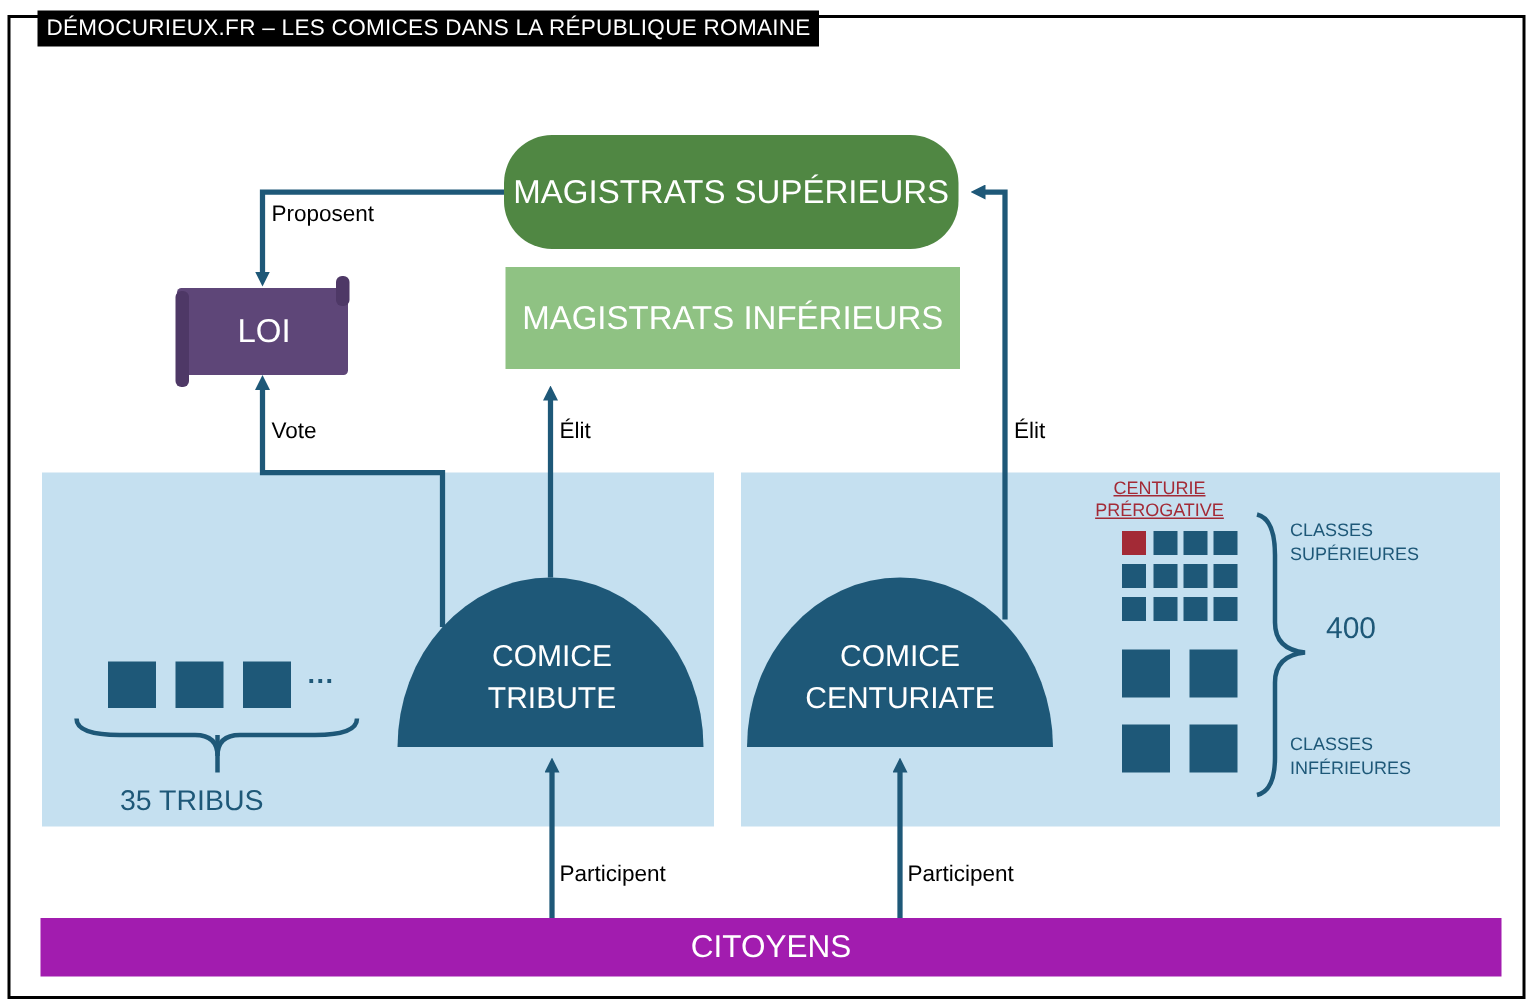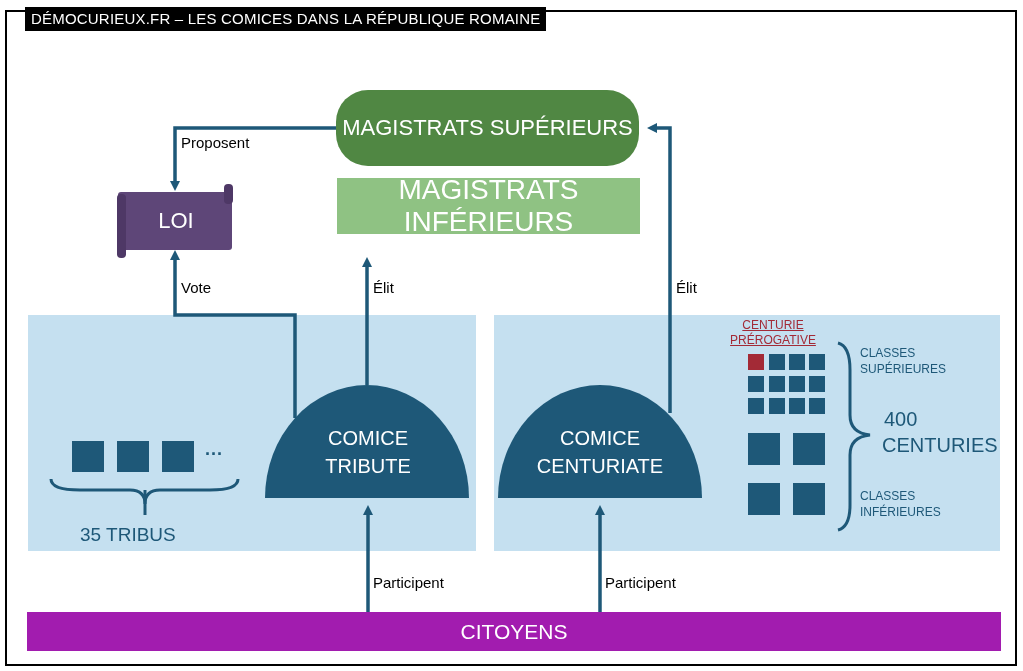--- a/index.html
+++ b/index.html
@@ -74,21 +74,21 @@
     <rect x="748" y="483" width="32" height="32" fill="#1e5878"></rect>
     <rect x="793" y="483" width="32" height="32" fill="#1e5878"></rect>
   </g>
 
   <path d="M838,343 Q850,346 850,370 L850,415 Q850,433 870,435 Q850,437 850,455 L850,505 Q850,527 838,530" fill="none" stroke="#1e5878" stroke-width="3"></path>
 </svg>
 
 <div class="box" style="left:336px;top:90px;width:303px;height:76px;background:#508743;font-size:22px;border-radius:32px;">
   <span>MAGISTRATS SUPÉRIEURS</span>
 </div>
-<div class="box" style="left:337px;top:178px;width:303px;height:56px;background:#8fc283;font-size:28px;">
+<div class="box" style="left:337px;top:178px;width:303px;height:68px;background:#8fc283;font-size:22px;">
   <span>MAGISTRATS INFÉRIEURS</span>
 </div>
 
 <div class="box" style="left:126px;top:192px;width:100px;height:58px;font-size:22px;">
   <span>LOI</span>
 </div>
 
 <div class="box" style="left:300px;top:420px;width:136px;height:64px;font-size:20px;line-height:28px;flex-direction:column;">
   <span>COMICE</span>
   <span>TRIBUTE</span>
@@ -115,18 +115,17 @@
 <div class="lbl red" style="left:718px;top:318px;font-size:12px;line-height:15px;text-align:center;width:110px;text-decoration:underline;">
   <div>CENTURIE</div>
   <div>PRÉROGATIVE</div>
 </div>
 <div class="lbl blue" style="left:860px;top:345px;font-size:12px;line-height:16px;">
   <div>CLASSES</div>
   <div>SUPÉRIEURES</div>
 </div>
 <div class="lbl blue" style="left:884px;top:406px;font-size:20px;line-height:26px;">
   <div>400</div>
-  <div style="margin-left:-2px;">CENTURIES</div>
 </div>
 <div class="lbl blue" style="left:860px;top:488px;font-size:12px;line-height:16px;">
   <div>CLASSES</div>
   <div>INFÉRIEURES</div>
 </div>
 
 </body></html>

